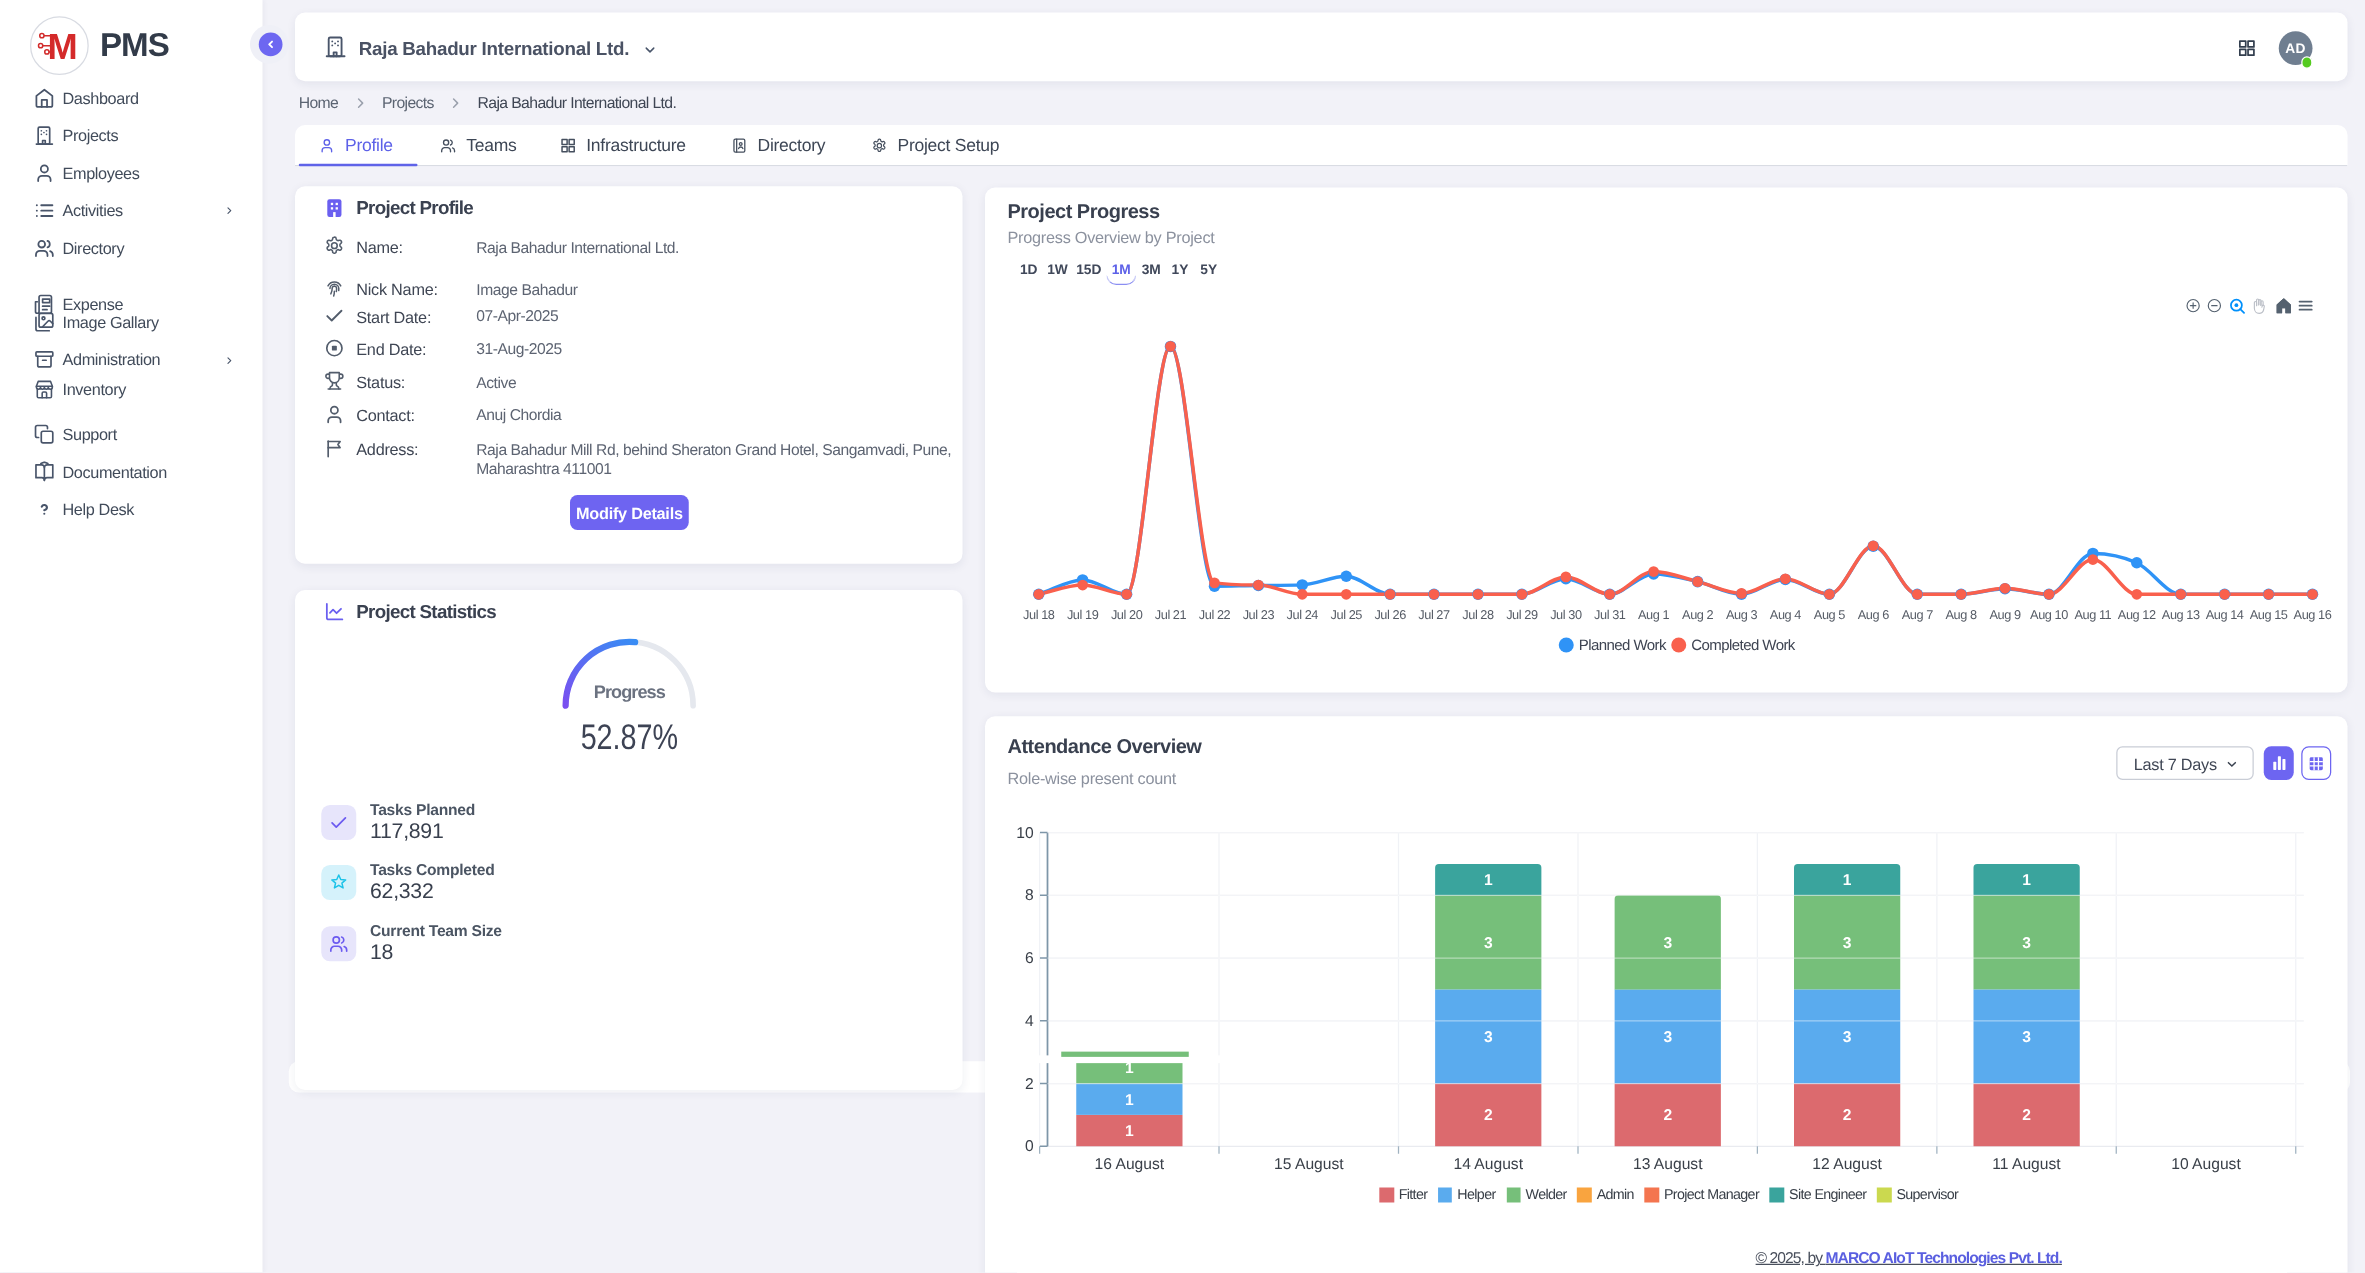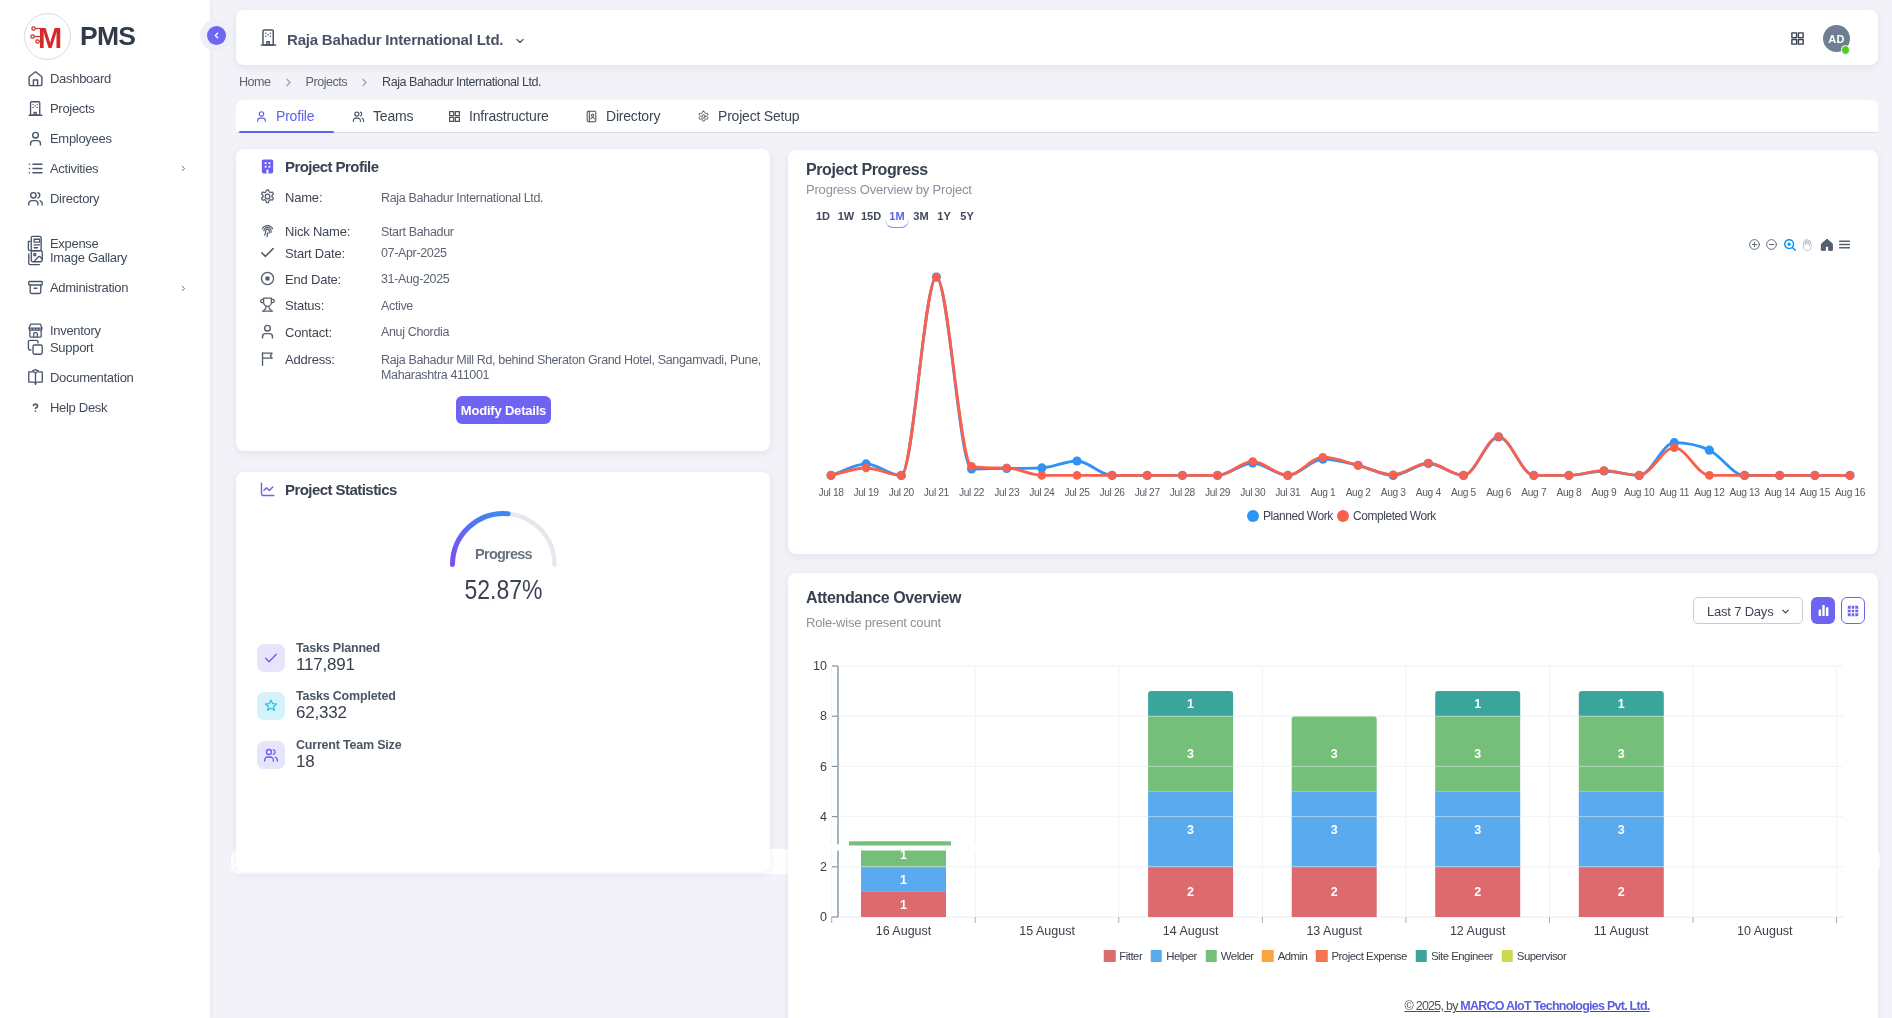--- a/index.html
+++ b/index.html
@@ -171,21 +171,21 @@
           <path d="M10 13h4"></path>
         </svg>
       </span>
       <span class="nlab">Administration</span>
       <span class="chev" style="top:11px;color:#49556a">
         <svg class="ic" viewBox="0 0 24 24" width="100%" height="100%" fill="none" stroke="currentColor" stroke-width="2.4" stroke-linecap="round" stroke-linejoin="round">
           <path d="m9 6 6 6-6 6"></path>
         </svg>
       </span>
     </div>
-<div class="nav" style="top:315px">
+<div class="nav" style="top:296px">
       <span class="nico" style="top:6.5px">
         <svg class="ic" viewBox="0 0 24 24" width="100%" height="100%" fill="none" stroke="currentColor" stroke-width="1.8" stroke-linecap="round" stroke-linejoin="round">
           <path d="M3 8.5 5 3h14l2 5.5"></path>
           <path d="M4 11v9a1.5 1.5 0 0 0 1.5 1.5h13A1.5 1.5 0 0 0 20 20v-9"></path>
           <path d="M3 8.5h18v1a2.3 2.3 0 0 1-2.3 2.3c-1.3 0-2.3-1-2.3-2.2 0 1.2-1 2.2-2.2 2.2s-2.2-1-2.2-2.2c0 1.2-1 2.2-2.2 2.2s-2.2-1-2.2-2.2c0 1.2-1 2.2-2.3 2.2A2.3 2.3 0 0 1 3 9.5Z"></path>
           <path d="M9.5 21.5v-5a1.5 1.5 0 0 1 1.5-1.5h2a1.5 1.5 0 0 1 1.5 1.5v5"></path>
         </svg>
       </span>
       <span class="nlab">Inventory</span>
     </div>
@@ -351,21 +351,21 @@
       <span class="pic">
         <svg class="ic" viewBox="0 0 24 24" width="100%" height="100%" fill="none" stroke="currentColor" stroke-width="1.7" stroke-linecap="round" stroke-linejoin="round">
           <path d="M12 10a2.5 2.5 0 0 0-2.5 2.5c0 2.2-.5 4.2-1.5 6"></path>
           <path d="M12 10a2.5 2.5 0 0 1 2.5 2.5c0 1.2-.1 2.3-.3 3.4"></path>
           <path d="M7 12.5A5 5 0 0 1 17 12.5c0 .8 0 1.6-.1 2.3"></path>
           <path d="M4.8 9.5a8 8 0 0 1 14.4 0"></path>
           <path d="M12 15.5c0 2-.3 3.7-.8 5.3"></path>
         </svg>
       </span>
       <span class="plab">Nick Name:</span>
-      <span class="pval">Start Bahadur</span>
+      <span class="pval">Image Bahadur</span>
     </div>
 <div class="prow" style="top:94.5px">
       <span class="pic">
         <svg class="ic" viewBox="0 0 24 24" width="100%" height="100%" fill="none" stroke="currentColor" stroke-width="2.1" stroke-linecap="round" stroke-linejoin="round">
           <path d="M20 6.5 9 17.5l-5-5"></path>
         </svg>
       </span>
       <span class="plab">Start Date:</span>
       <span class="pval">07-Apr-2025</span>
     </div>
@@ -754,21 +754,21 @@
       <span style="display:flex;align-items:center;gap:4px">
         <span style="width:11.5px;height:11.5px;background:#76bf7a;display:block"></span>
         <span style="font-size:11.4px;color:#3a4049;letter-spacing:-0.5px">Welder</span>
       </span>
       <span style="display:flex;align-items:center;gap:4px">
         <span style="width:11.5px;height:11.5px;background:#f9a43f;display:block"></span>
         <span style="font-size:11.4px;color:#3a4049;letter-spacing:-0.5px">Admin</span>
       </span>
       <span style="display:flex;align-items:center;gap:4px">
         <span style="width:11.5px;height:11.5px;background:#f4754f;display:block"></span>
-        <span style="font-size:11.4px;color:#3a4049;letter-spacing:-0.5px">Project Expense</span>
+        <span style="font-size:11.4px;color:#3a4049;letter-spacing:-0.5px">Project Manager</span>
       </span>
       <span style="display:flex;align-items:center;gap:4px">
         <span style="width:11.5px;height:11.5px;background:#3aa49d;display:block"></span>
         <span style="font-size:11.4px;color:#3a4049;letter-spacing:-0.5px">Site Engineer</span>
       </span>
       <span style="display:flex;gap:4px">
         <span style="width:11.5px;height:11.5px;background:#cbd94f;display:block"></span>
         <span style="font-size:11.4px;color:#3a4049;letter-spacing:-0.5px">Supervisor</span>
       </span>
     </div>

